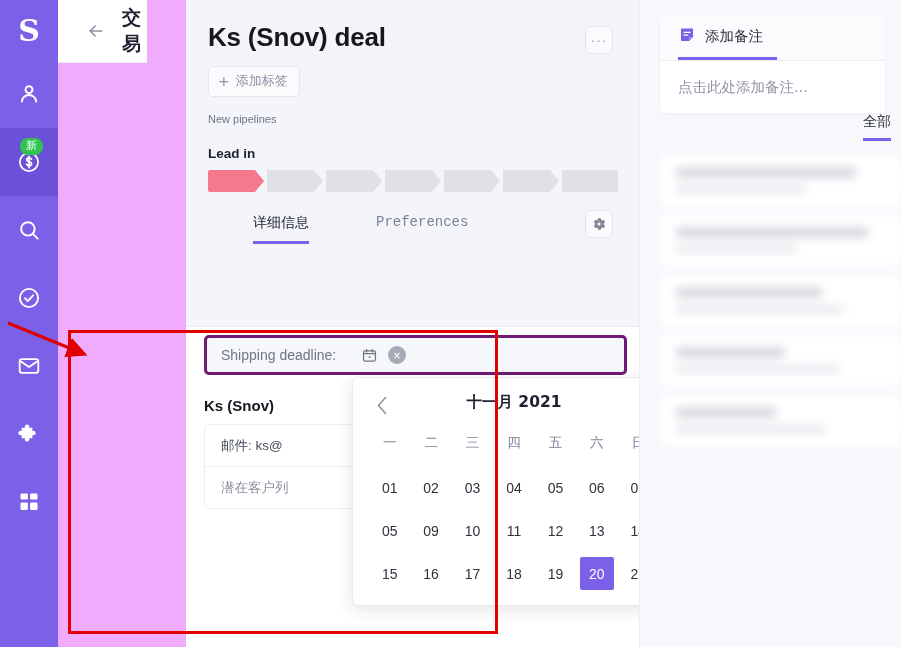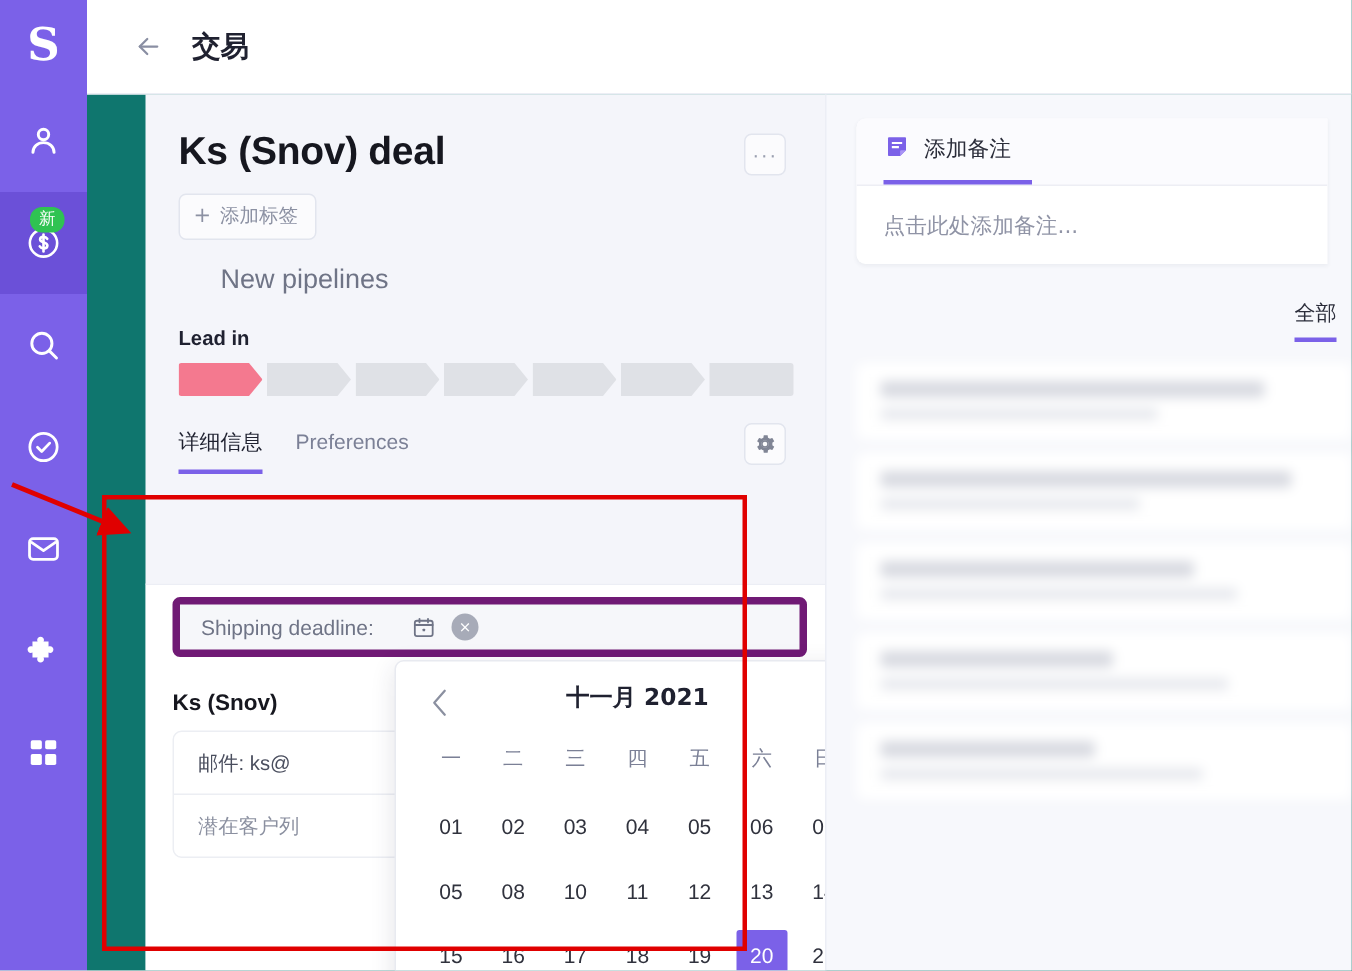--- a/index.html
+++ b/index.html
@@ -64,23 +64,23 @@
     padding: 1px 6px 2px 6px;
     border-radius: 8px;
     font-family: "DejaVu Sans", sans-serif;
     white-space: nowrap;
   }
 
   
   .main {
     flex: 1 1 auto;
     display: flex;
-    flex-direction: column;
+    flex-direction: row;
     min-width: 0;
-    background: #0f766e;
+    background: #f0abfc;
   }
   .topbar {
     height: 63px;
     flex: 0 0 63px;
     background: #ffffff;
     display: flex;
     align-items: center;
     padding-left: 28px;
     border-bottom: 1px solid #eceef5;
     box-sizing: border-box;
@@ -157,23 +157,22 @@
     border-radius: 5px;
     padding: 5px 11px 6px 9px;
     font-size: 13px;
     color: #8c91a3;
     cursor: pointer;
     font-family: "DejaVu Sans", sans-serif;
   }
   .tag-btn .plus { font-size: 14px; color: #8c91a3; }
   .pipeline-name {
     margin-top: 16px;
-    font-size: 18px;
+    font-size: 11px;
     color: #6f7486;
-    margin-left: 28px;
   }
   .stage-name {
     margin-top: 21px;
     font-size: 13.5px;
     font-weight: bold;
     color: #1f2130;
   }
   .stages {
     margin-top: 9px;
     display: flex;
@@ -202,21 +201,22 @@
     align-items: flex-end;
     justify-content: space-between;
   }
   .tabs { display: flex; gap: 22px; }
   .tab {
     font-size: 14px;
     color: #7b8096;
     padding-bottom: 9px;
     cursor: pointer;
     border-bottom: 3px solid transparent;
-    font-family: Liberation Sans, sans-serif;
+    font-family: Liberation Mono, monospace;
+    margin-left: 45px;
   }
   .tab.active {
     color: #1f2130;
     border-bottom-color: #7b61e8;
   }
   .gear-btn {
     width: 28px;
     height: 28px;
     border: 1px solid #e2e5ee;
     border-radius: 5px;
@@ -235,21 +235,21 @@
     left: 0;
     right: 0;
     top: 326px;
     bottom: 0;
     background: #ffffff;
     border-top: 1px solid #eceef5;
   }
   .field-row {
     margin: 8px 12px 0 18px;
     background: #f6f7fa;
-    border: 5px solid #701a75;
+    border: 3px solid #701a75;
     border-radius: 5px;
     height: 40px;
     display: flex;
     align-items: center;
     padding: 0 10px 0 14px;
     box-sizing: border-box;
   }
   .field-label {
     font-size: 14px;
     color: #6f7486;
@@ -385,21 +385,20 @@
   }
   .note-body {
     height: 52px;
     display: flex; align-items: center;
     padding-left: 18px;
     font-size: 14.5px; color: #9094a6;
     cursor: text;
     font-family: "DejaVu Sans", sans-serif;
   }
   .filter-row {
-    margin-top: 24px;
     padding-right: 10px;
     display: flex;
     justify-content: flex-end;
   }
   .filter-tab {
     font-size: 14px;
     color: #2b2d3a;
     padding-bottom: 7px;
     border-bottom: 3px solid #7b61e8;
     cursor: pointer;
@@ -644,21 +643,21 @@
                 <span>06</span>
               </div>
             <div class="dp-day">
                 <span>07</span>
               </div>
 
             <div class="dp-day">
                 <span>05</span>
               </div>
             <div class="dp-day">
-                <span>08</span>
+                <span>09</span>
               </div>
             <div class="dp-day">
                 <span>10</span>
               </div>
             <div class="dp-day">
                 <span>11</span>
               </div>
             <div class="dp-day">
                 <span>12</span>
               </div>

